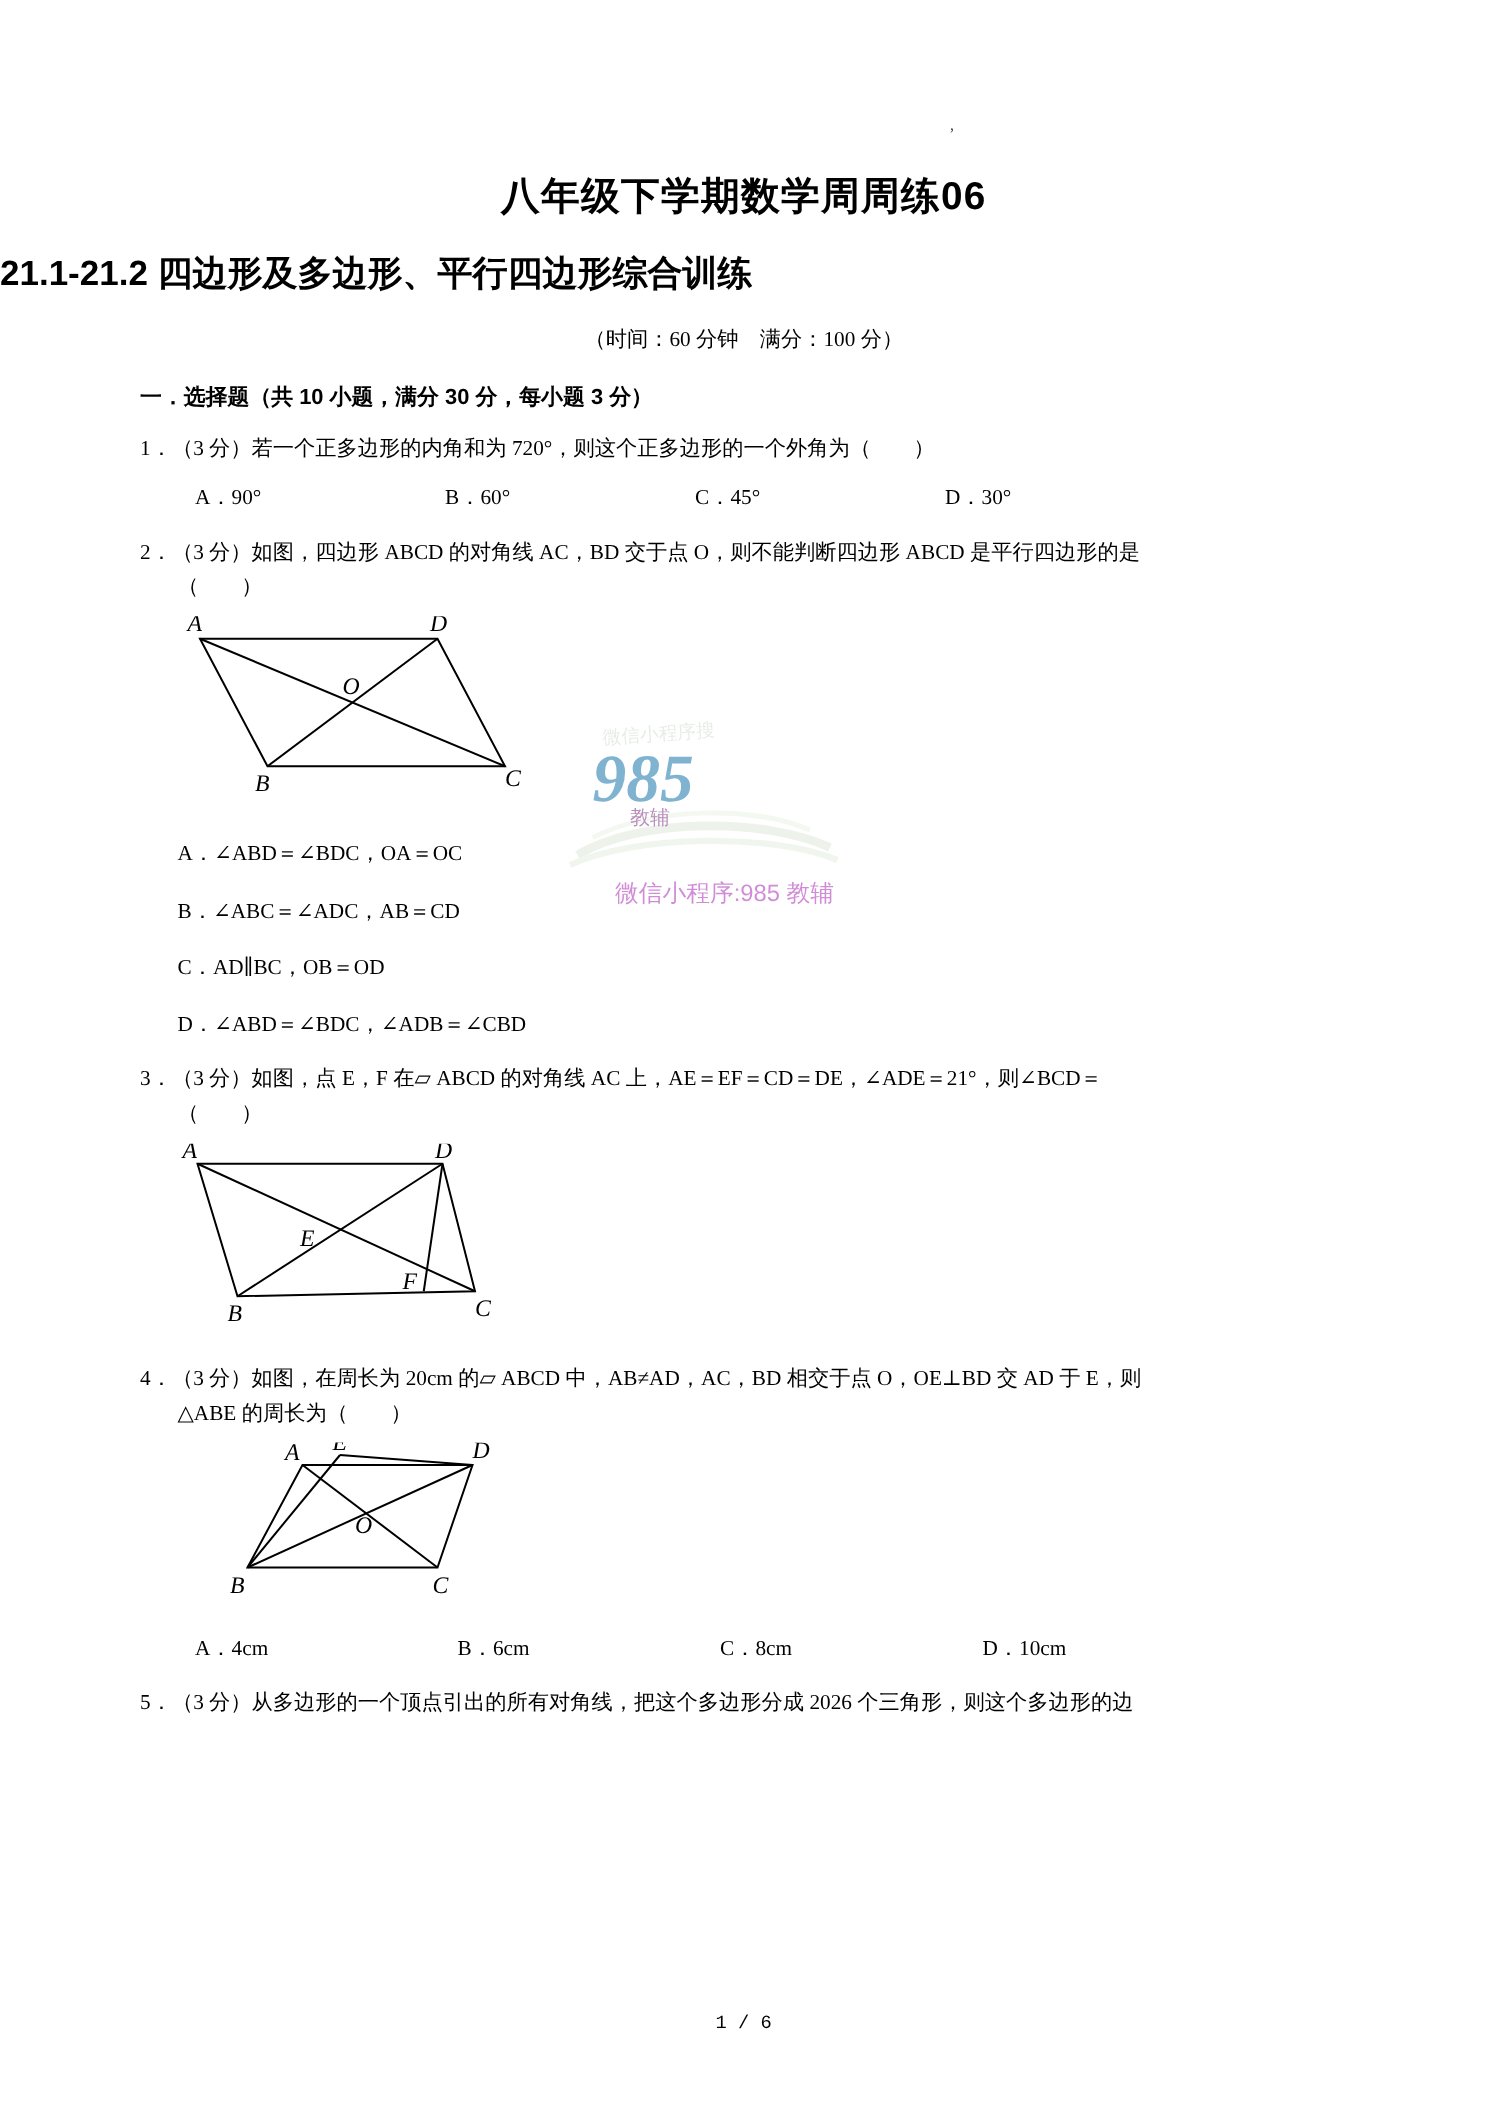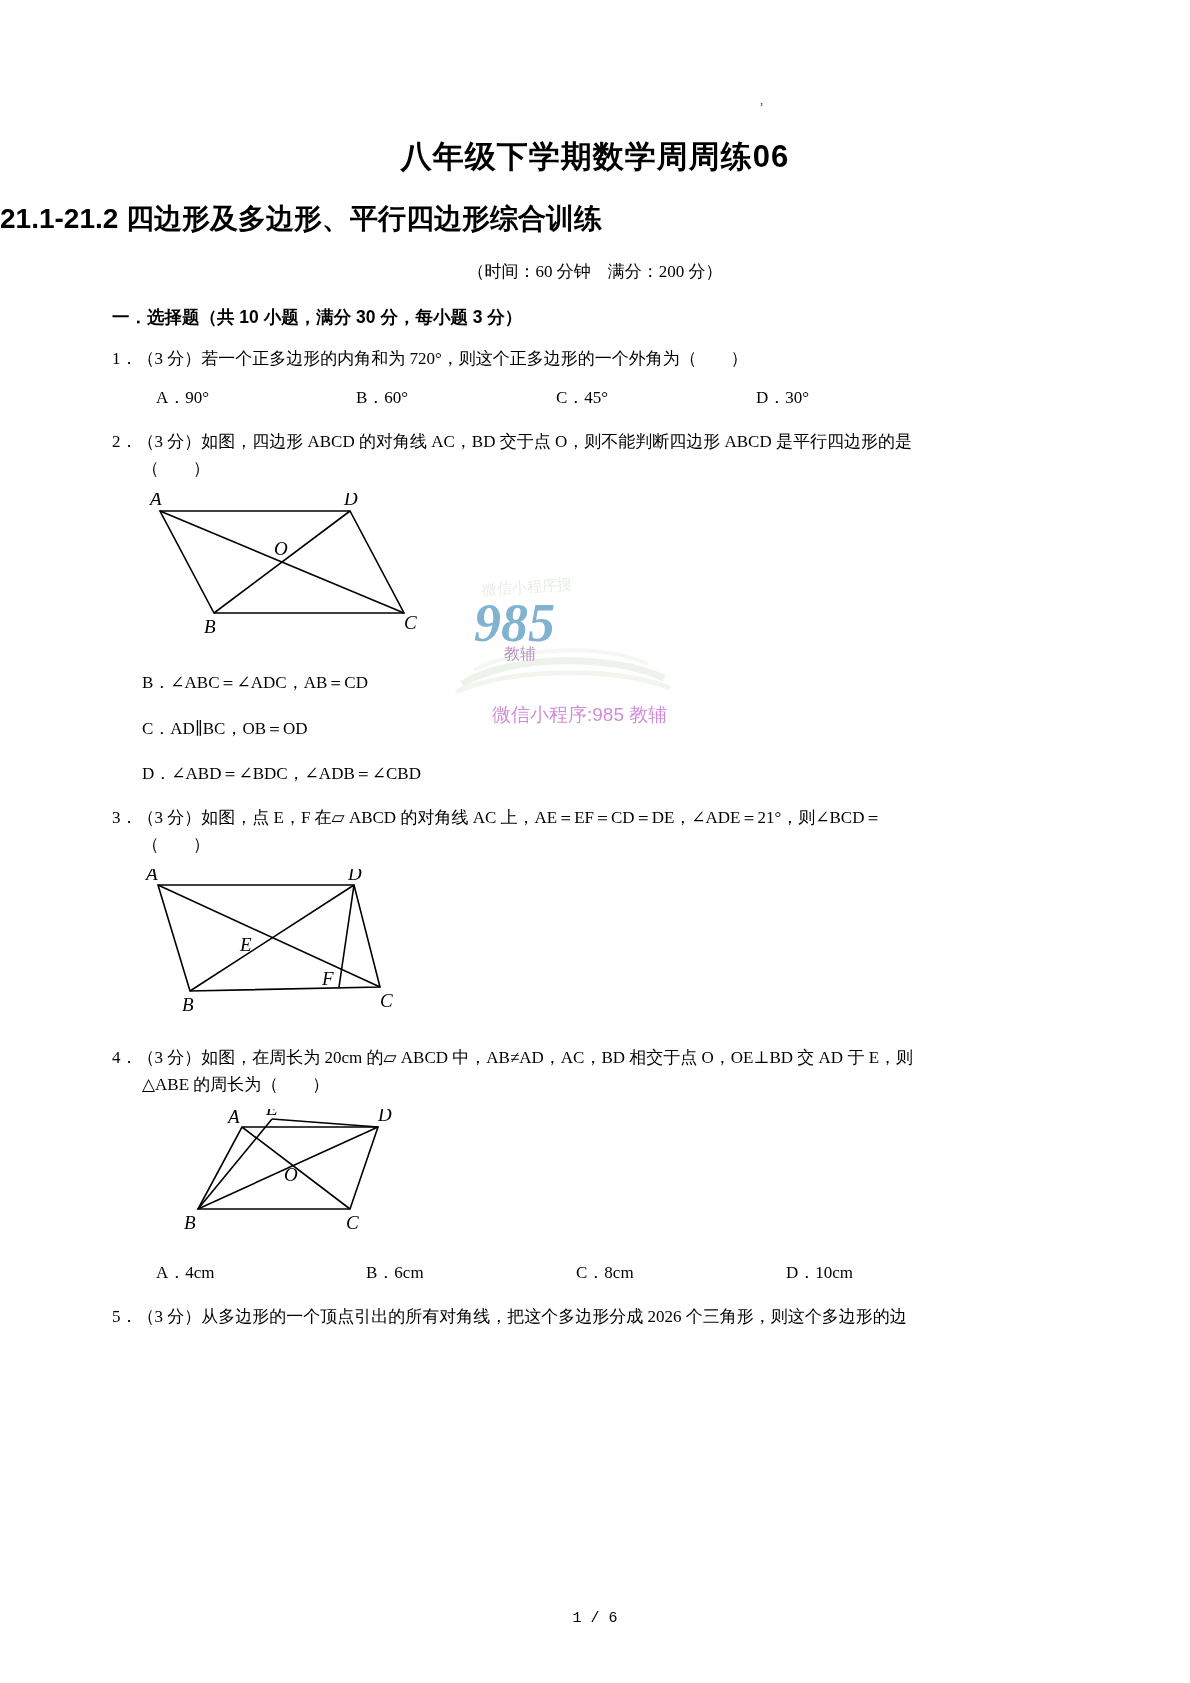--- a/index.html
+++ b/index.html
@@ -62,21 +62,21 @@
 </style>
 </head>
 <body>
 
 <div class="page">
 
   <div class="topmark">,</div>
 
   <h1 class="title">八年级下学期数学周周练06</h1>
   <h2 class="subtitle">21.1-21.2 四边形及多边形、平行四边形综合训练</h2>
-  <div class="examinfo">（时间：60 分钟　满分：200 分）</div>
+  <div class="examinfo">（时间：60 分钟　满分：100 分）</div>
 
   <div class="content">
 
     <div class="section-head">一．选择题（共 10 小题，满分 30 分，每小题 3 分）</div>
 
     <div class="q">
       <div class="qline">
         <span>1．</span><span>（3 分）</span><span>若一个正多边形的内角和为 720°，则这个正多边形的一个外角为（　　）</span>
       </div>
       <div class="opts">
@@ -104,20 +104,21 @@
             <text x="18" y="12">A</text>
             <text x="212" y="12">D</text>
             <text x="142" y="62">O</text>
             <text x="72" y="140">B</text>
             <text x="272" y="136">C</text>
           </g>
         </svg>
       </div>
 
       <div class="optlist">
+        <div class="optrow">A．∠ABD＝∠BDC，OA＝OC</div>
         <div class="optrow">B．∠ABC＝∠ADC，AB＝CD</div>
         <div class="optrow">C．AD∥BC，OB＝OD</div>
         <div class="optrow">D．∠ABD＝∠BDC，∠ADB＝∠CBD</div>
       </div>
     </div>
 
     <div class="q">
       <div class="qline">
         <span>3．</span><span>（3 分）</span><span>如图，点 E，F 在▱ ABCD 的对角线 AC 上，AE＝EF＝CD＝DE，∠ADE＝21°，则∠BCD＝</span>
       </div>

